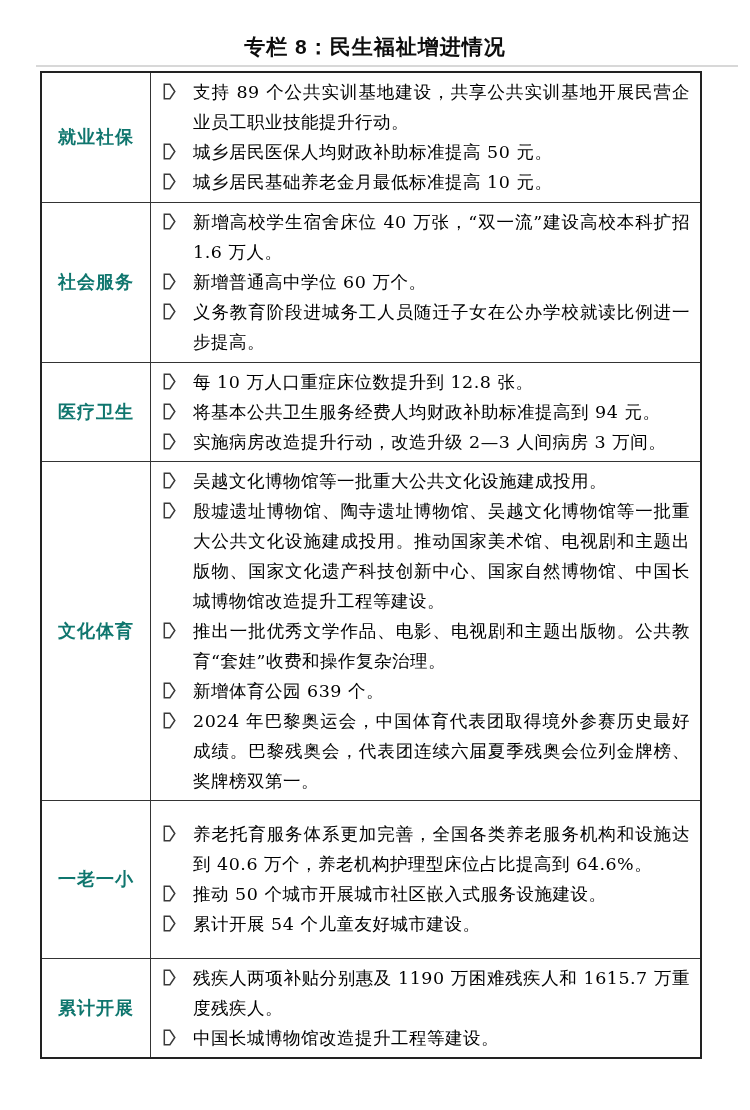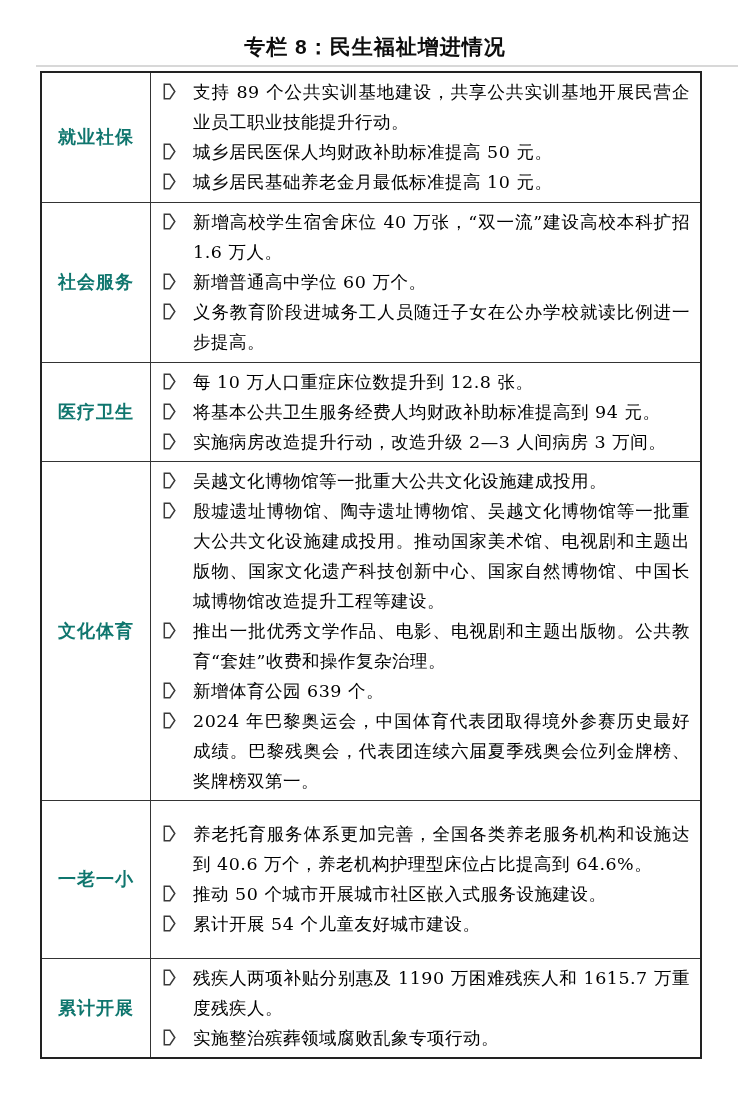--- a/index.html
+++ b/index.html
@@ -285,18 +285,18 @@
     </span>
     <span class="item-text">残疾人两项补贴分别惠及 1190 万困难残疾人和 1615.7 万重度残疾人。</span>
   </div>
 
   <div class="item">
     <span class="bullet">
       <svg width="13" height="17" viewBox="0 0 13 17" aria-hidden="true">
         <path d="M1.3 1.3 H6.9 L11.8 8.5 L6.9 15.7 H1.3 Z" fill="#ffffff" stroke="#3a3a3a" stroke-width="1.5" stroke-linejoin="miter"></path>
       </svg>
     </span>
-    <span class="item-text">实施整治殡葬领域腐败乱象专项行动。</span>
+    <span class="item-text">中国长城博物馆改造提升工程等建设。</span>
   </div>
 </td>
   </tr>
 </tbody>
 </table>
 
 </body></html>

